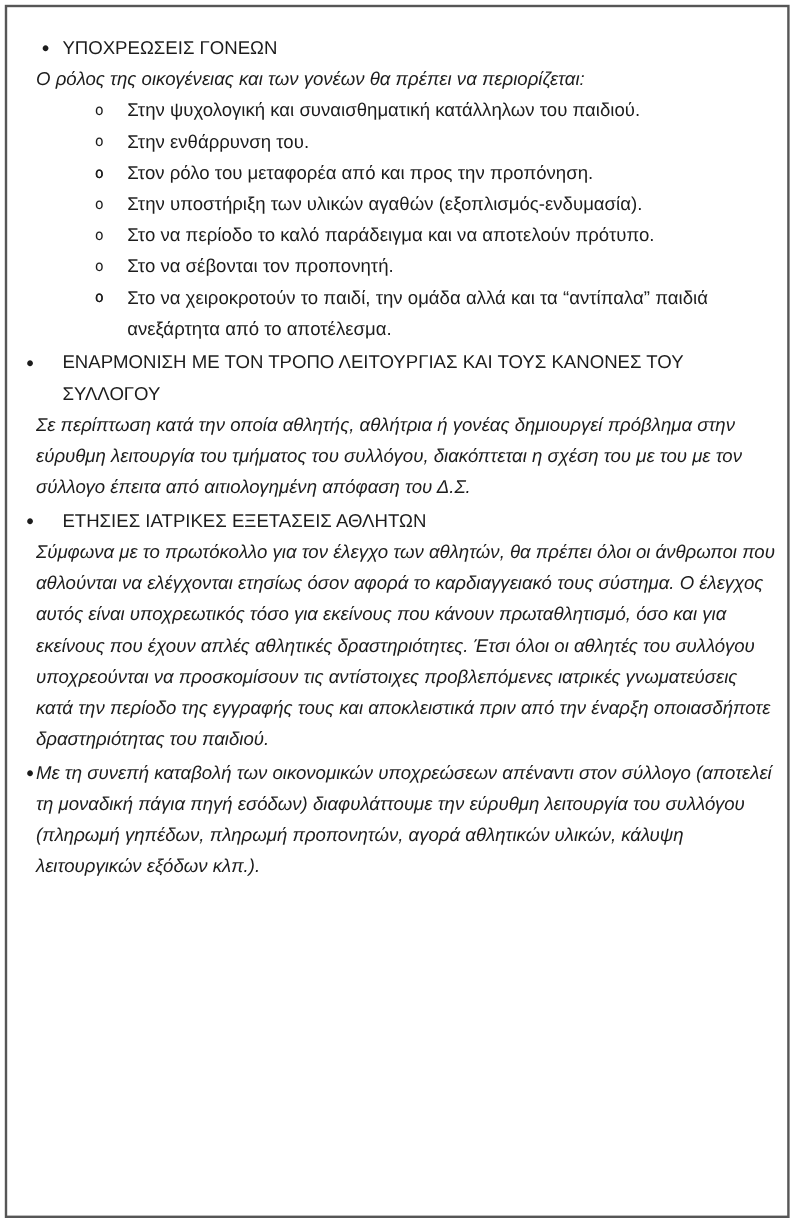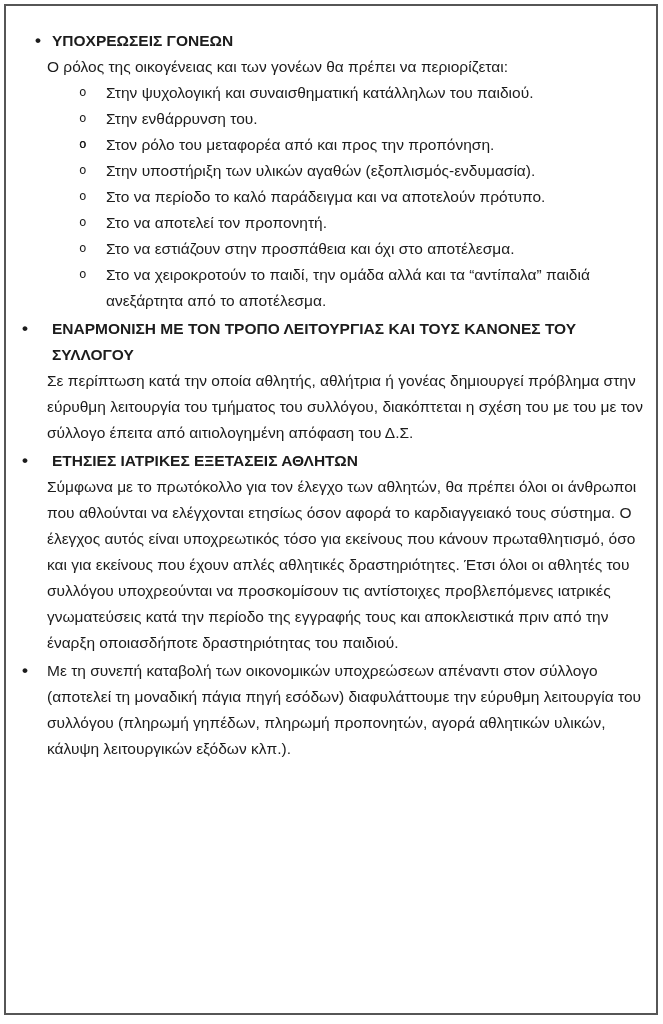--- a/index.html
+++ b/index.html
@@ -35,35 +35,36 @@
   
   .l1 { padding-left: 46px; }
   .l1.indent-a .b1 { left: 29px; }
   .l1.indent-b .b1 { left: 16px; }
   .b1 {
     position: absolute;
     top: 0;
     font-size: 17px;
     font-weight: bold;
   }
-  .h { font-weight: bold; margin-top: 10px; }
+  .h { font-weight: normal; margin-top: 10px; }
 
   
   .l2 { padding-left: 100px; }
   .b2 {
     position: absolute;
     left: 73px;
     top: -1px;
     font-family: "DejaVu Sans Mono", monospace;
     font-size: 12.5px;
   }
 
   p.body {
-    margin: 0 0 0 41px;
+    margin: 0 0 0 24px;
     padding-right: 2px;
+    font-style: italic;
   }
   .sec { margin-top: 2px; }
 </style>
 </head>
 <body>
 
 <div class="sheet">
   <div class="content">
 
     <div class="sec">
@@ -90,25 +91,24 @@
       <div class="item l2">
         <span class="b2">o</span>
         <span>Στην υποστήριξη των υλικών αγαθών (εξοπλισμός-ενδυμασία).</span>
       </div>
       <div class="item l2">
         <span class="b2">o</span>
         <span>Στο να περίοδο το καλό παράδειγμα και να αποτελούν πρότυπο.</span>
       </div>
       <div class="item l2">
         <span class="b2">o</span>
-        <span>Στο να αποτελεί τον προπονητή.</span>
+        <span>Στο να σέβονται τον προπονητή.</span>
       </div>
       <div class="item l2">
         <span class="b2">o</span>
-        <span>Στο να εστιάζουν στην προσπάθεια και όχι στο αποτέλεσμα.</span>
       </div>
       <div class="item l2">
         <span class="b2">o</span>
         <span>Στο να χειροκροτούν το παιδί, την ομάδα αλλά και τα “αντίπαλα” παιδιά ανεξάρτητα από το αποτέλεσμα.</span>
       </div>
     </div>
 
     <div class="sec">
       <div class="item l1 indent-b">
         <span class="b1">•</span>

